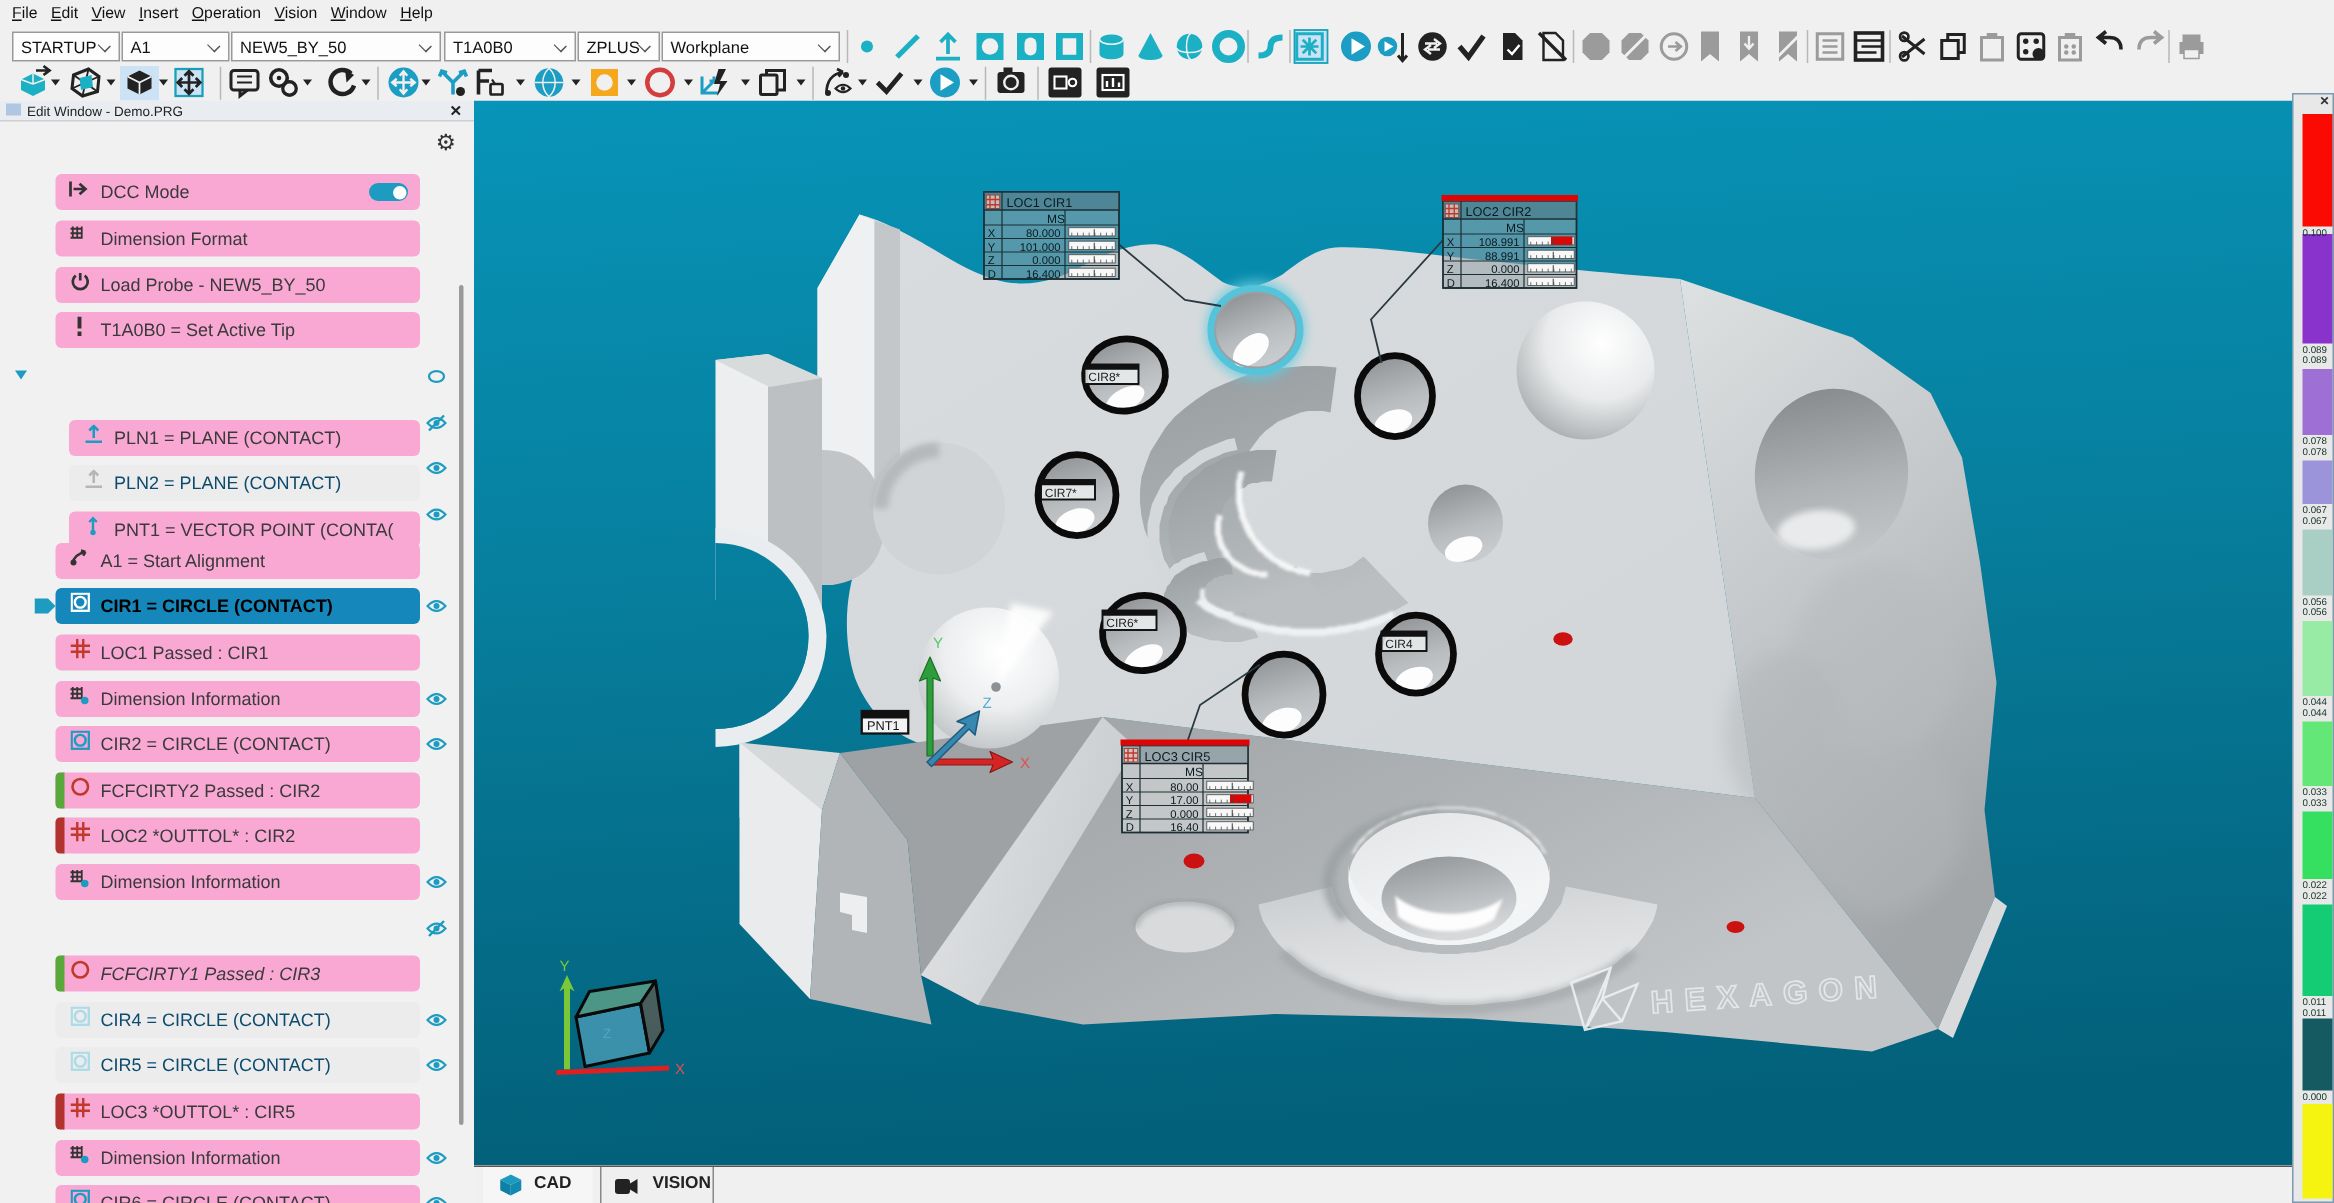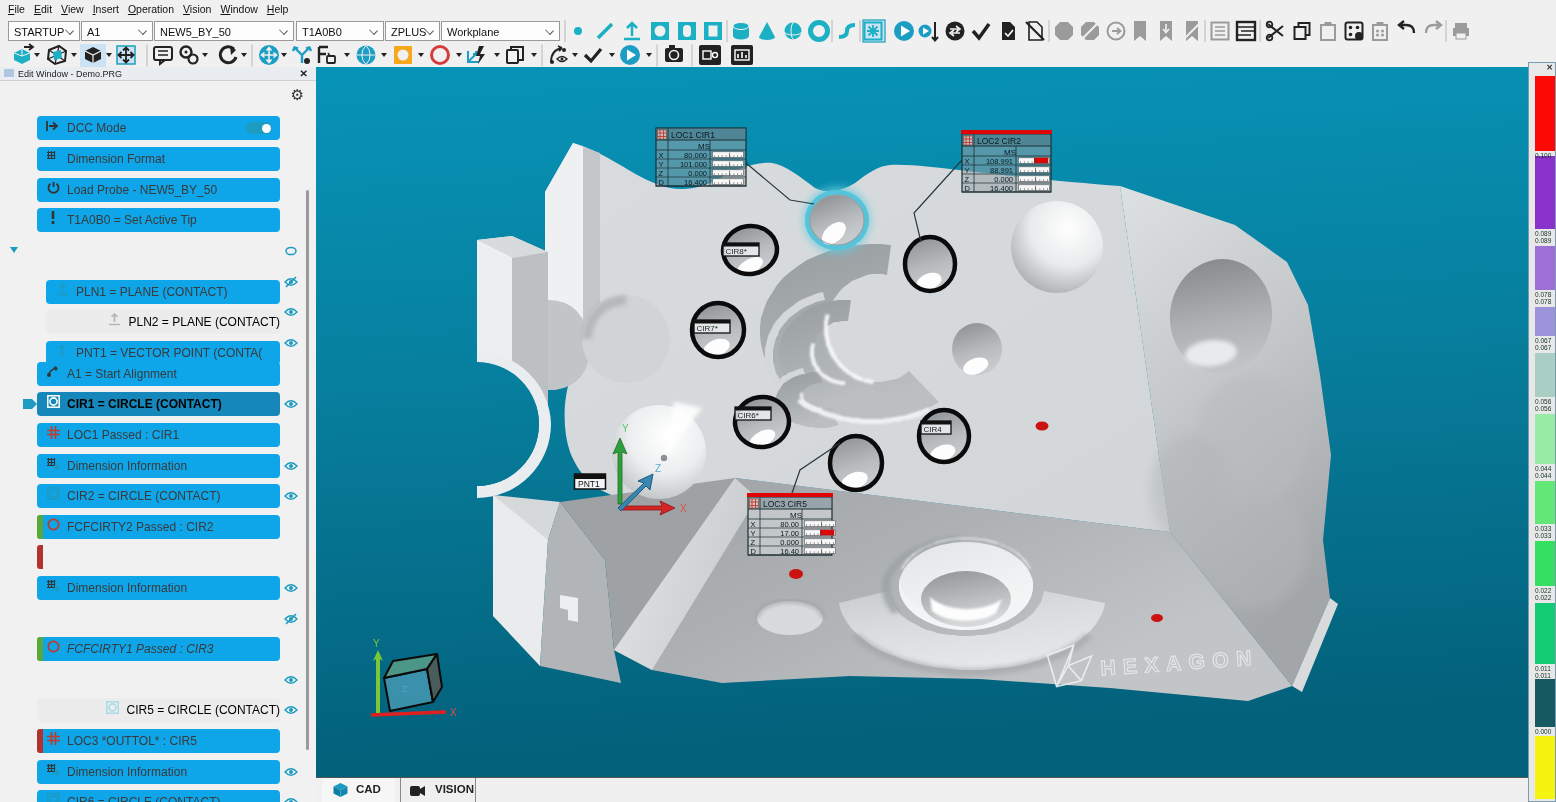--- a/index.html
+++ b/index.html
@@ -10,23 +10,23 @@
 .menu u{text-decoration:underline;}
 .tb1{position:absolute;left:0;top:19px;width:1372px;height:24px;background:#f0f0f0;}
 .tb2{position:absolute;left:0;top:43px;width:1556px;height:25px;background:#f0f0f0;}
 .combo{position:absolute;top:2px;height:20px;background:#fdfdfd;border:1px solid #999;font-size:11px;color:#111;padding:4px 0 0 5px;}
 .combo:after{content:"";position:absolute;right:6px;top:5px;width:6px;height:6px;border-right:1.5px solid #555;border-bottom:1.5px solid #555;transform:rotate(45deg) scale(1,0.8);}
 .panel{position:absolute;left:0;top:68px;width:316px;height:734px;background:#f1f1f1;}
 .ptitle{position:absolute;left:0;top:-1px;width:316px;height:14px;background:#e9edf1;font-size:9px;color:#222;padding:2px 0 0 4px;border-bottom:1px solid #d0d0d0;}
 .ptitle .sq{display:inline-block;width:10px;height:8px;background:#afc7e0;margin-right:4px;}
 .ptitle .x{position:absolute;right:8px;top:1px;font-size:10px;font-weight:bold;color:#222;}
 .gear{position:absolute;right:12px;top:18px;font-size:15px;color:#333;}
-.row{position:absolute;left:37px;width:243px;height:24px;background:#0ea5e9;border-radius:4px;font-size:12px;color:#3a3a3a;line-height:24px;white-space:nowrap;overflow:hidden;}
+.row{position:absolute;left:37px;width:243px;height:24px;background:#f9a8d4;border-radius:4px;font-size:12px;color:#3a3a3a;line-height:24px;white-space:nowrap;overflow:hidden;}
 .row.ind{left:46px;width:234px;margin-top:10px;}
-.row.dis{background:#ececec;color:#000000;text-align:right;}
+.row.dis{background:#ececec;color:#0c4a6e;}
 .row.sel{background:#1687ba;color:#000000;font-weight:bold;}
 .ricon{display:inline-block;width:14px;margin:0 7px 0 9px;text-align:center;}
 .eye{position:absolute;font-size:12px;color:#1d9bc0;left:284px;width:14px;text-align:center;}
 .abar{position:absolute;left:37px;width:6px;height:24px;border-radius:3px 0 0 3px;}
 .vsb{position:absolute;left:306px;top:122px;width:3px;height:560px;background:#9a9a9a;border-radius:2px;}
 .tabbar{position:absolute;left:316px;top:777px;width:1240px;height:25px;background:#f0f0f0;border-top:1px solid #555;}
 .tab{position:absolute;top:0;height:39px;font-size:11.5px;font-weight:bold;color:#222;padding:5px 14px 0 34px;}
 .tabv{border:1px solid #888;border-top:none;background:#efefef;}
 .cscale{position:absolute;left:1528px;top:62px;width:28px;height:740px;background:#e8e8e8;border:1px solid #7a9ab0;font-size:6.5px;}
 .cb{position:absolute;left:6px;width:20px;}
@@ -383,38 +383,45 @@
             <circle cx="6.5" cy="6.5" r="3.6" fill="none" stroke="#1d9bc0" stroke-width="1.6"></circle>
           </svg></span>CIR2 = CIRCLE (CONTACT)</div>
 <div class="eye" style="top:422px;"><svg width="14" height="10" viewBox="0 0 14 10">
           <path d="M1 5 Q7 -1.5 13 5 Q7 11.5 1 5 Z" fill="none" stroke="#1d9bc0" stroke-width="1.4"></path>
           <circle cx="7" cy="5" r="2" fill="#1d9bc0"></circle>
         </svg></div>
 <div class="row" style="top:447px;"><span class="ricon"><svg width="13" height="13" viewBox="0 0 13 13">
             <circle cx="6.5" cy="6.5" r="5.2" fill="none" stroke="#c0392b" stroke-width="1.7"></circle>
           </svg></span>FCFCIRTY2 Passed : CIR2</div>
 <div class="abar" style="top:447px;background:#58a83a;"></div>
+<div class="row" style="top:477px;"><span class="ricon"><svg width="13" height="13" viewBox="0 0 13 13">
+            <path d="M4.5 0 V13 M8.5 0 V13 M0 4.5 H13 M0 8.5 H13" stroke="#c0392b" stroke-width="1.6"></path>
+          </svg></span>LOC2 *OUTTOL* : CIR2</div>
 <div class="abar" style="top:477px;background:#b2332e;"></div>
 <div class="row" style="top:508px;"><span class="ricon"><svg width="14" height="13" viewBox="0 0 14 13">
             <path d="M2.5 1 V9 M1 2.5 H9 M5.5 1 V9 M1 5.5 H9 M8.5 1 V9 M1 8.5 H9" stroke="#333" stroke-width="1.2" fill="none"></path>
             <circle cx="10.5" cy="10" r="2.5" fill="#1d9bc0"></circle>
           </svg></span>Dimension Information</div>
 <div class="eye" style="top:514px;"><svg width="14" height="10" viewBox="0 0 14 10">
           <path d="M1 5 Q7 -1.5 13 5 Q7 11.5 1 5 Z" fill="none" stroke="#1d9bc0" stroke-width="1.4"></path>
           <circle cx="7" cy="5" r="2" fill="#1d9bc0"></circle>
         </svg></div>
 <div class="eye" style="top:545px;"><svg width="14" height="12" viewBox="0 0 14 12">
           <path d="M1 6 Q7 -0.5 13 6 Q7 12.5 1 6 Z" fill="none" stroke="#1d9bc0" stroke-width="1.4"></path>
           <circle cx="7" cy="6" r="2" fill="#1d9bc0"></circle>
           <path d="M2 11 L12 1" stroke="#1d9bc0" stroke-width="1.6"></path>
         </svg></div>
 <div class="row" style="top:569px;font-style:italic;"><span class="ricon"><svg width="13" height="13" viewBox="0 0 13 13">
             <circle cx="6.5" cy="6.5" r="5.2" fill="none" stroke="#c0392b" stroke-width="1.7"></circle>
           </svg></span>FCFCIRTY1 Passed : CIR3</div>
 <div class="abar" style="top:569px;background:#58a83a;"></div>
+<div class="row dis" style="top:600px;"><span class="ricon"><svg width="13" height="13" viewBox="0 0 13 13">
+            <rect x="0.8" y="0.8" width="11.4" height="11.4" fill="none" stroke="#aadbe8" stroke-width="1.5"></rect>
+            <circle cx="6.5" cy="6.5" r="3.6" fill="none" stroke="#aadbe8" stroke-width="1.6"></circle>
+          </svg></span>CIR4 = CIRCLE (CONTACT)</div>
 <div class="eye" style="top:606px;"><svg width="14" height="10" viewBox="0 0 14 10">
           <path d="M1 5 Q7 -1.5 13 5 Q7 11.5 1 5 Z" fill="none" stroke="#1d9bc0" stroke-width="1.4"></path>
           <circle cx="7" cy="5" r="2" fill="#1d9bc0"></circle>
         </svg></div>
 <div class="row dis" style="top:630px;"><span class="ricon"><svg width="13" height="13" viewBox="0 0 13 13">
             <rect x="0.8" y="0.8" width="11.4" height="11.4" fill="none" stroke="#aadbe8" stroke-width="1.5"></rect>
             <circle cx="6.5" cy="6.5" r="3.6" fill="none" stroke="#aadbe8" stroke-width="1.6"></circle>
           </svg></span>CIR5 = CIRCLE (CONTACT)</div>
 <div class="eye" style="top:636px;"><svg width="14" height="10" viewBox="0 0 14 10">
           <path d="M1 5 Q7 -1.5 13 5 Q7 11.5 1 5 Z" fill="none" stroke="#1d9bc0" stroke-width="1.4"></path>

